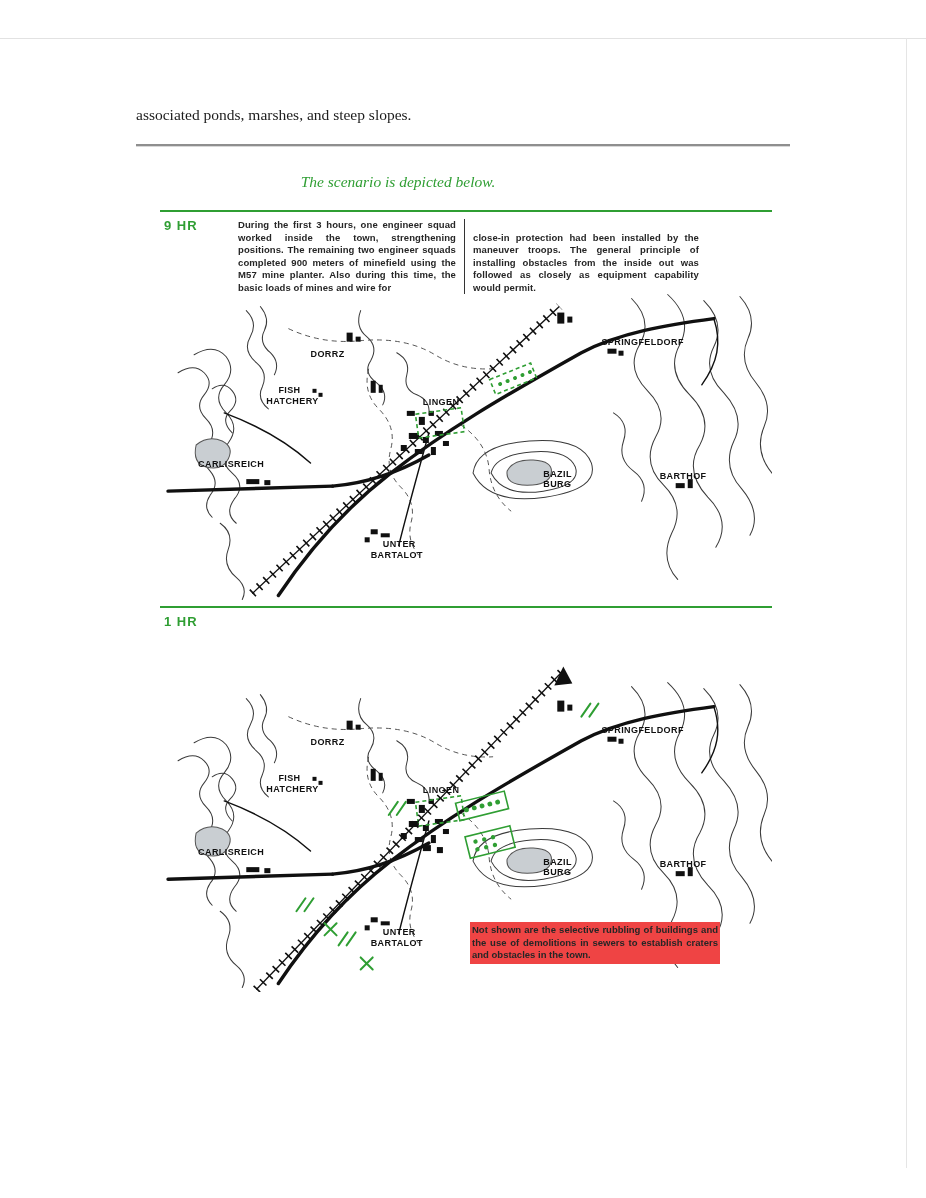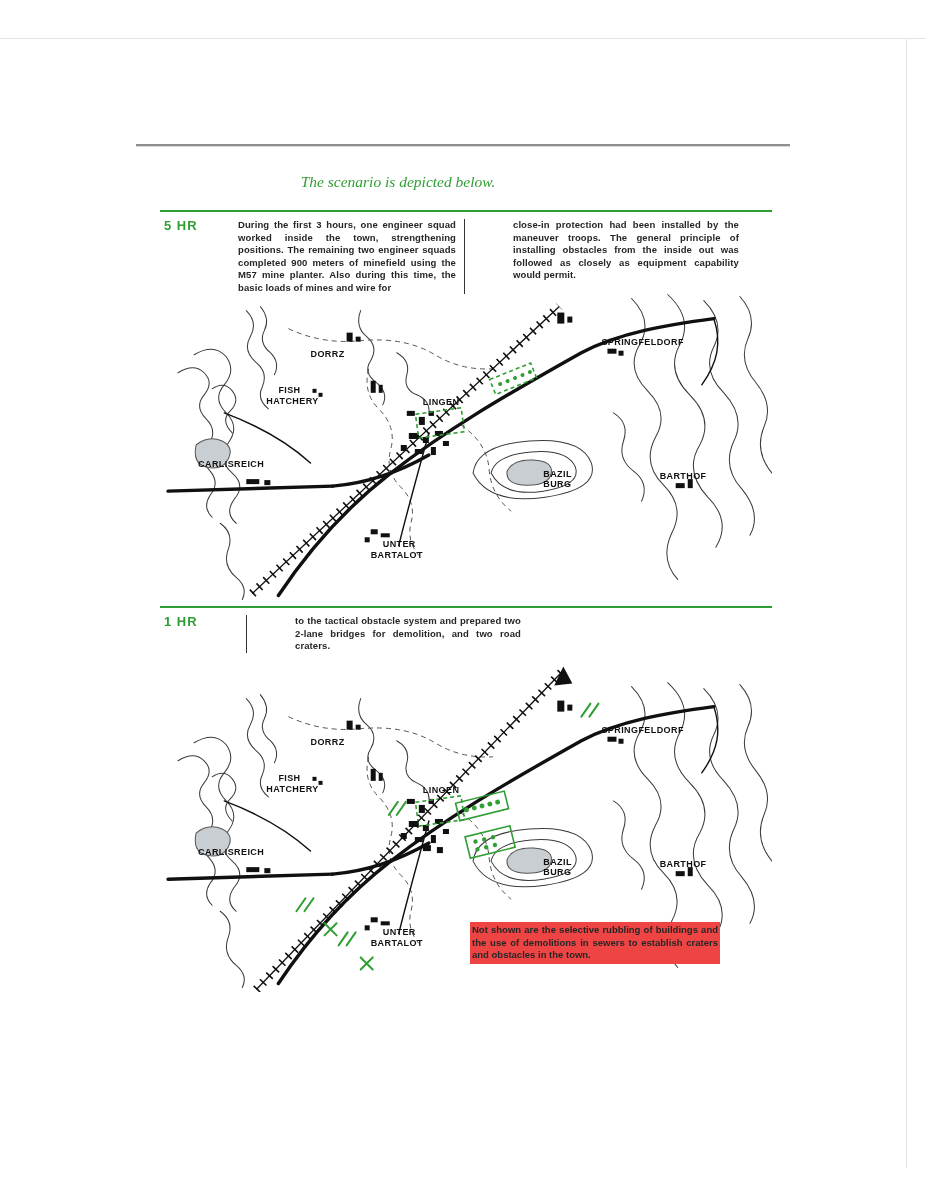--- a/index.html
+++ b/index.html
@@ -14,25 +14,25 @@
         border-bottom:1px solid #d8d8d8;}
   .caption{position:absolute;left:0;top:173px;width:796px;margin:0;text-align:center;
         font-style:italic;font-size:15.5px;color:var(--green);}
 
   .figure{position:absolute;left:160px;width:612px;}
   #fig1{top:210px;height:392px;}
   #fig2{top:606px;height:386px;}
   .green-rule{position:absolute;left:0;top:0;width:100%;height:2px;background:var(--green);}
   .hdr{position:absolute;left:4px;top:8px;font:700 13px "Liberation Sans",sans-serif;
         color:var(--green);letter-spacing:1px;}
-  .cols{position:absolute;left:78px;top:9px;width:530px;display:flex;z-index:2;}
+  .cols{position:absolute;left:78px;top:9px;width:530px;display:flex;z-index:2;align-items:flex-end;}
   .col{margin:0;font:700 9.5px/1.32 "Liberation Sans",sans-serif;color:#262626;
         text-align:justify;letter-spacing:.1px;}
   .col.left{width:218px;}
-  .col.right{width:226px;margin-left:40px;}
+  .col.right{width:226px;}
   .vdiv{width:1px;background:#333;margin:0 8px;align-self:stretch;}
 
   .map{position:absolute;left:0;z-index:1;}
   #fig1 .map{top:82px;}
   #fig2 .map{top:52px;}
 
   .note{position:absolute;left:310px;top:316px;width:246px;margin:0;background:#ef4444;
         font:700 9.5px/1.32 "Liberation Sans",sans-serif;color:#262626;text-align:justify;
         z-index:3;padding:2px 2px;}
 
@@ -52,26 +52,27 @@
   .lbl text{font:700 9px "Liberation Sans",sans-serif;fill:#101010;letter-spacing:.4px;}
   .arrow{fill:#101010;}
 </style>
 </head>
 <body>
 
 <div class="page">
   <div class="scan-top"></div>
   <div class="scan-right"></div>
 
+  <p class="intro">associated ponds, marshes, and steep slopes.</p>
   <div class="rule"></div>
   <p class="caption">The scenario is depicted below.</p>
 
   <div class="figure" id="fig1">
     <div class="green-rule"></div>
-    <div class="hdr">5 HR</div>
+    <div class="hdr">9 HR</div>
     <div class="cols">
       <p class="col left">During the first 3 hours, one engineer squad worked inside the town, strengthening positions. The remaining two engineer squads completed 900 meters of minefield using the M57 mine planter. Also during this time, the basic loads of mines and wire for</p>
       <div class="vdiv"></div>
       <p class="col right">close-in protection had been installed by the maneuver troops. The general principle of installing obstacles from the inside out was followed as closely as equipment capability would permit.</p>
     </div>
 
     <svg class="map" width="612" height="308" viewBox="0 0 610 306">
       <g class="contour">
         <path d="M34,62 q20,-12 32,2 q10,14 -2,28 q-12,14 2,28 q14,14 2,30 q-12,16 4,30 q14,12 2,26 q-10,14 2,24"></path>
         <path d="M18,80 q16,-10 26,0 q10,10 0,22 q-10,12 2,24 q12,12 2,26 q-10,14 2,26 q10,12 0,24 q-8,12 2,22"></path>
@@ -168,21 +169,20 @@
         <text x="210" y="265">BARTALOT</text>
       </g>
     </svg>
   </div>
 
   <div class="figure" id="fig2">
     <div class="green-rule"></div>
     <div class="hdr">1 HR</div>
     <div class="cols">
       <div class="vdiv"></div>
-      <p class="col right">to the tactical obstacle system and prepared two 2-lane bridges for demolition, and two road craters.</p>
     </div>
 
     <svg class="map" width="612" height="334" viewBox="0 0 610 332">
       <g transform="translate(0,22)">
         <g class="contour">
           <path d="M34,62 q20,-12 32,2 q10,14 -2,28 q-12,14 2,28 q14,14 2,30 q-12,16 4,30 q14,12 2,26 q-10,14 2,24"></path>
           <path d="M18,80 q16,-10 26,0 q10,10 0,22 q-10,12 2,24 q12,12 2,26 q-10,14 2,26 q10,12 0,24 q-8,12 2,22"></path>
           <path d="M52,96 q12,-8 20,2 q8,10 -2,20 q-10,10 2,22"></path>
           <path class="pond" d="M36,152 q12,-10 26,-4 q12,6 6,18 q-6,12 -22,8 q-14,-4 -10,-22z"></path>
           <path d="M86,18 q12,12 4,26 q-8,14 6,26 q12,10 6,24 q-6,12 6,22"></path>

